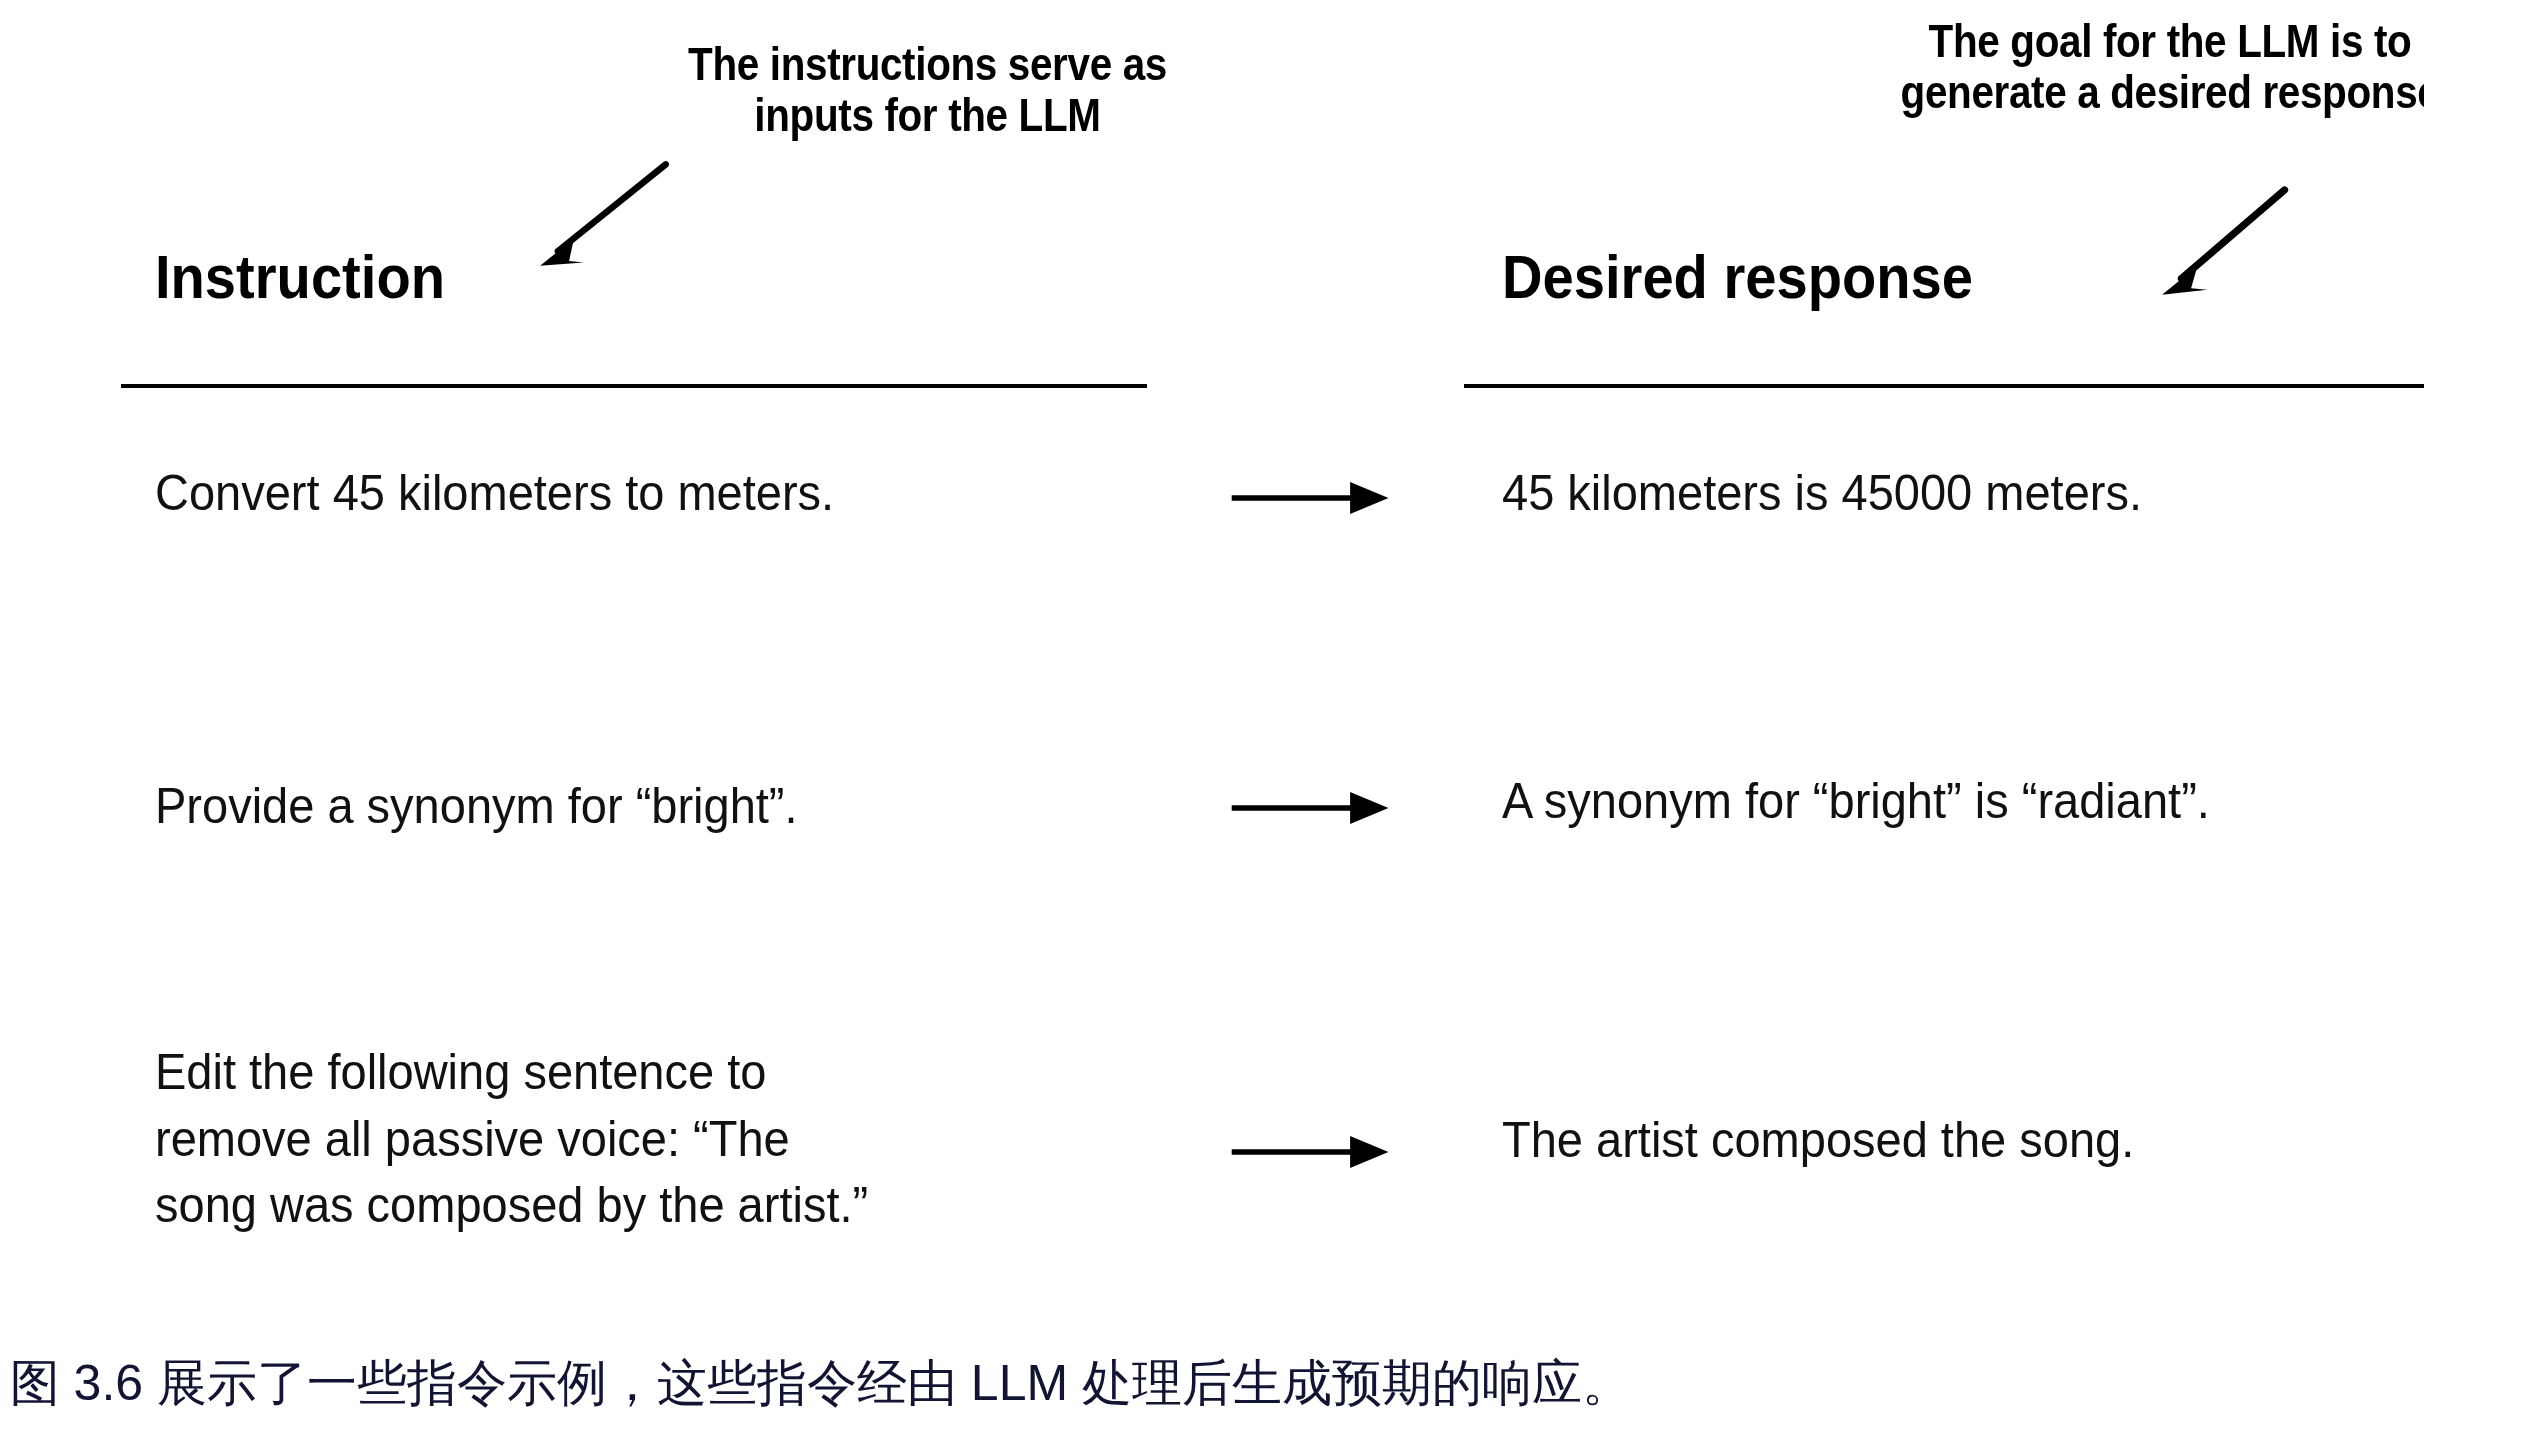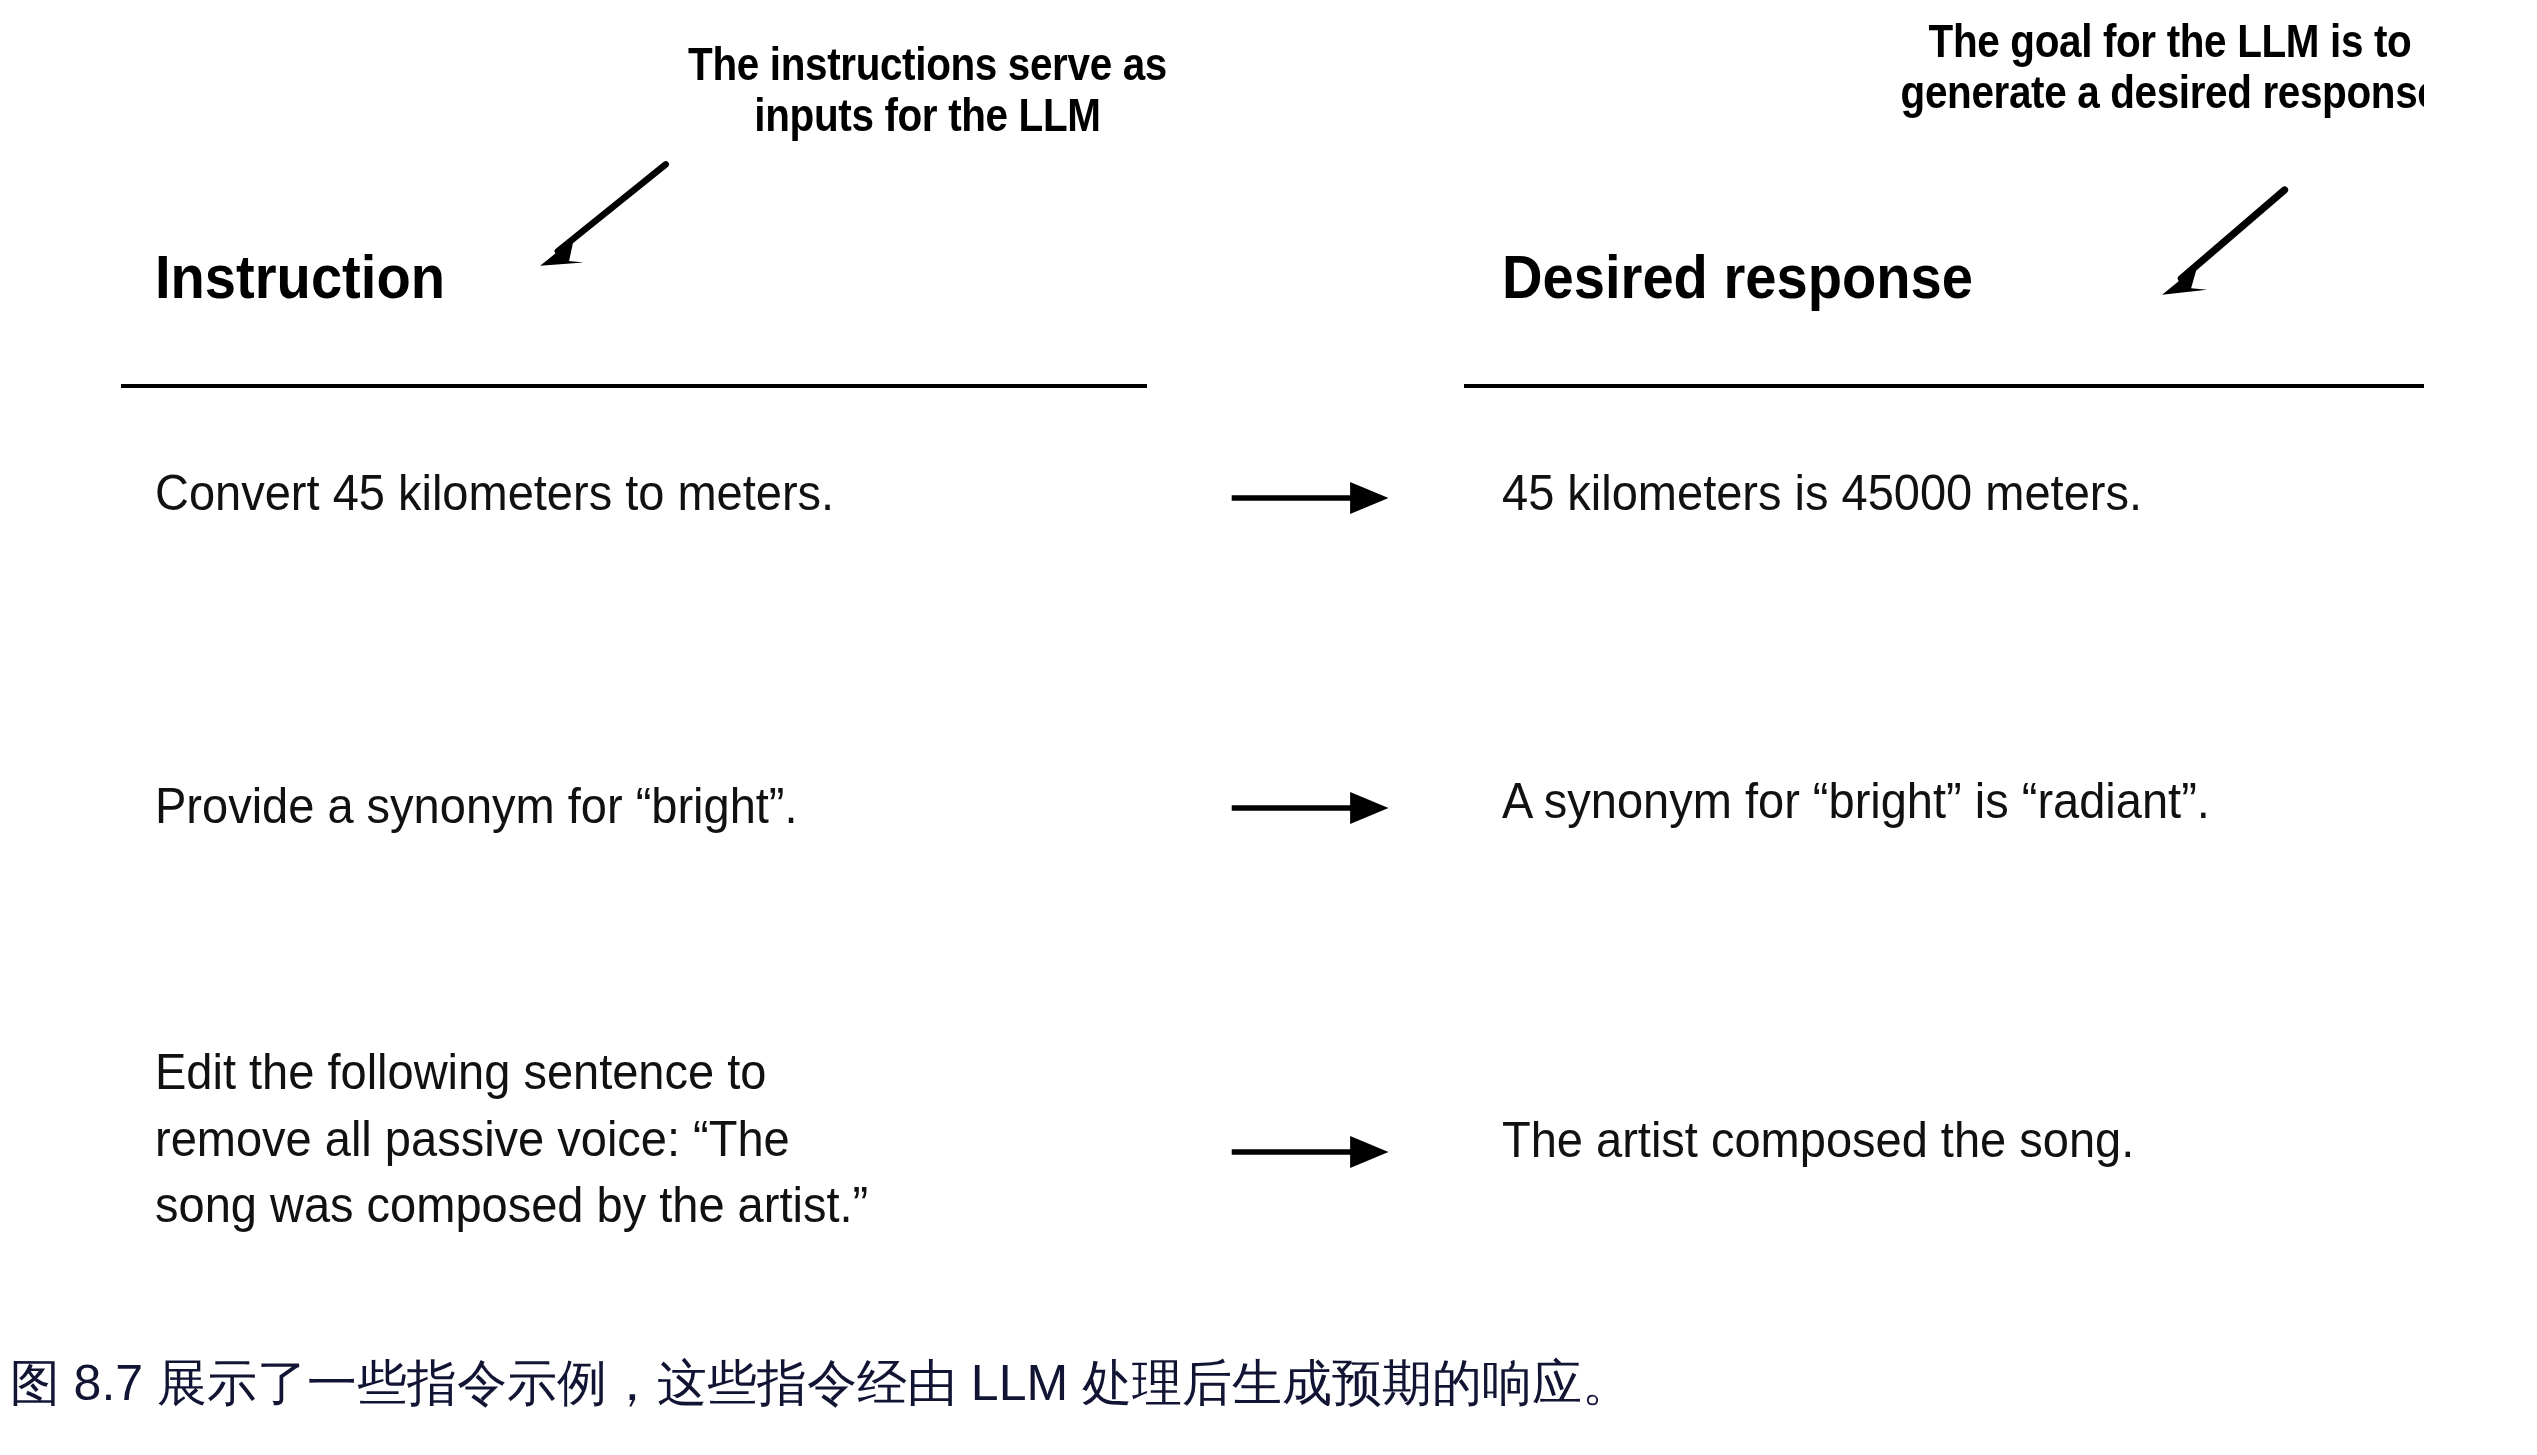--- a/index.html
+++ b/index.html
@@ -182,16 +182,16 @@
 
   <div class="map-arrow" id="map-arrow-3">
     <svg width="169" height="48" viewBox="0 0 210 60" xmlns="http://www.w3.org/2000/svg">
       <line x1="4" y1="30" x2="160" y2="30" stroke="#000000" stroke-width="7"></line>
       <polygon points="152,10 200,30 152,50" fill="#000000"></polygon>
     </svg>
   </div>
 
   <div class="cell cell-right" id="cell-r3-right">The artist composed the song.</div>
 
-  <div id="caption">图 8.7 展示了一些指令示例，这些指令经由 LLM 处理后生成预期的响应。</div>
+  <div id="caption">图 3.6 展示了一些指令示例，这些指令经由 LLM 处理后生成预期的响应。</div>
 
 </div>
 
 
 </body></html>

